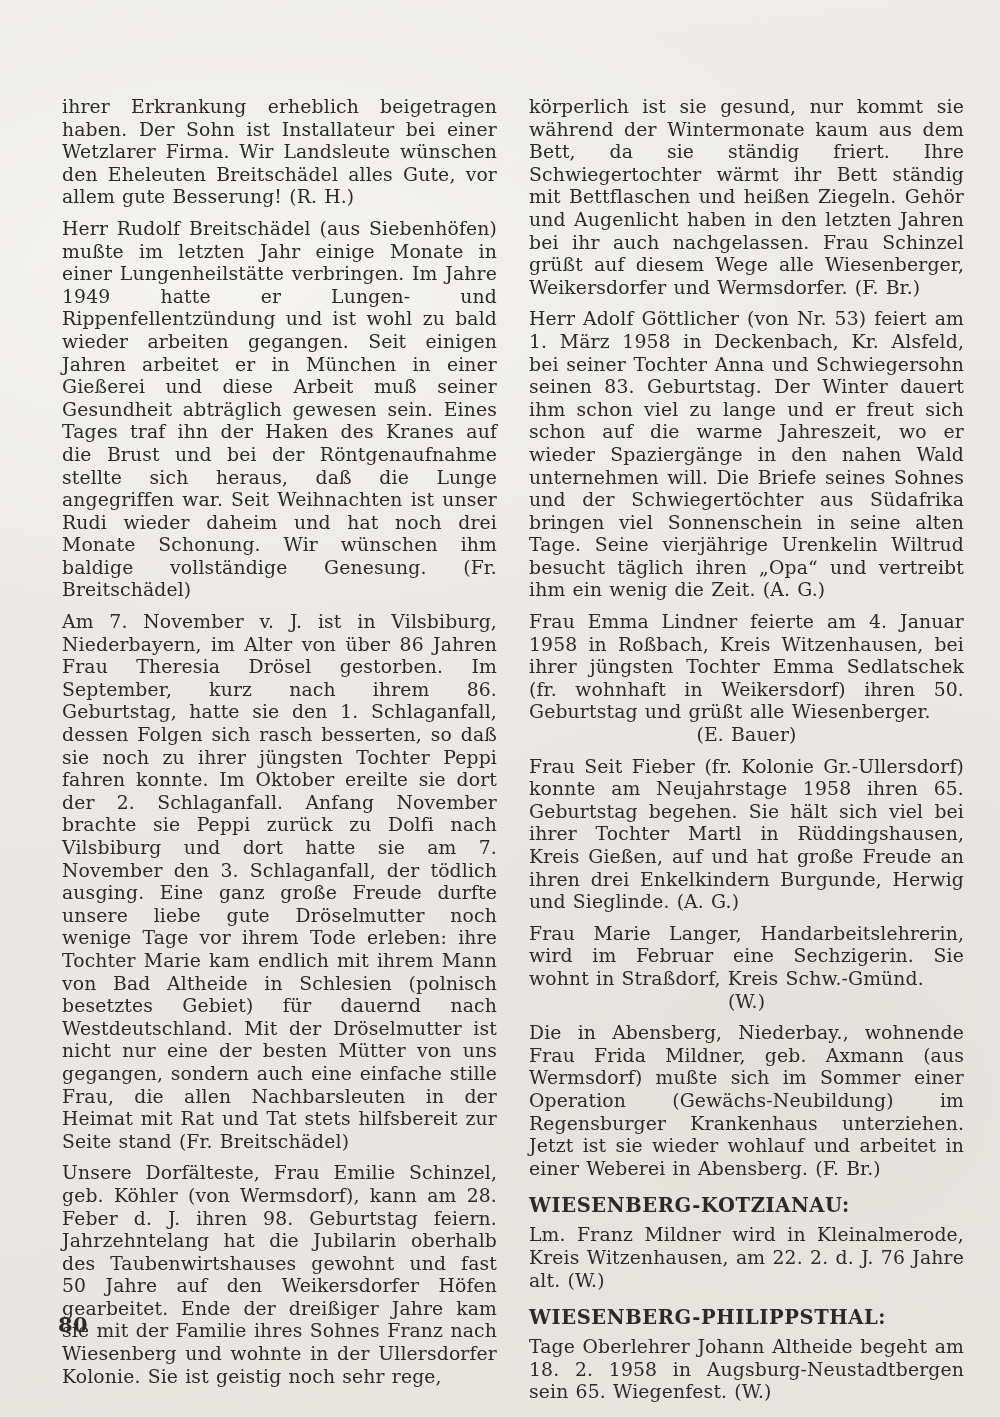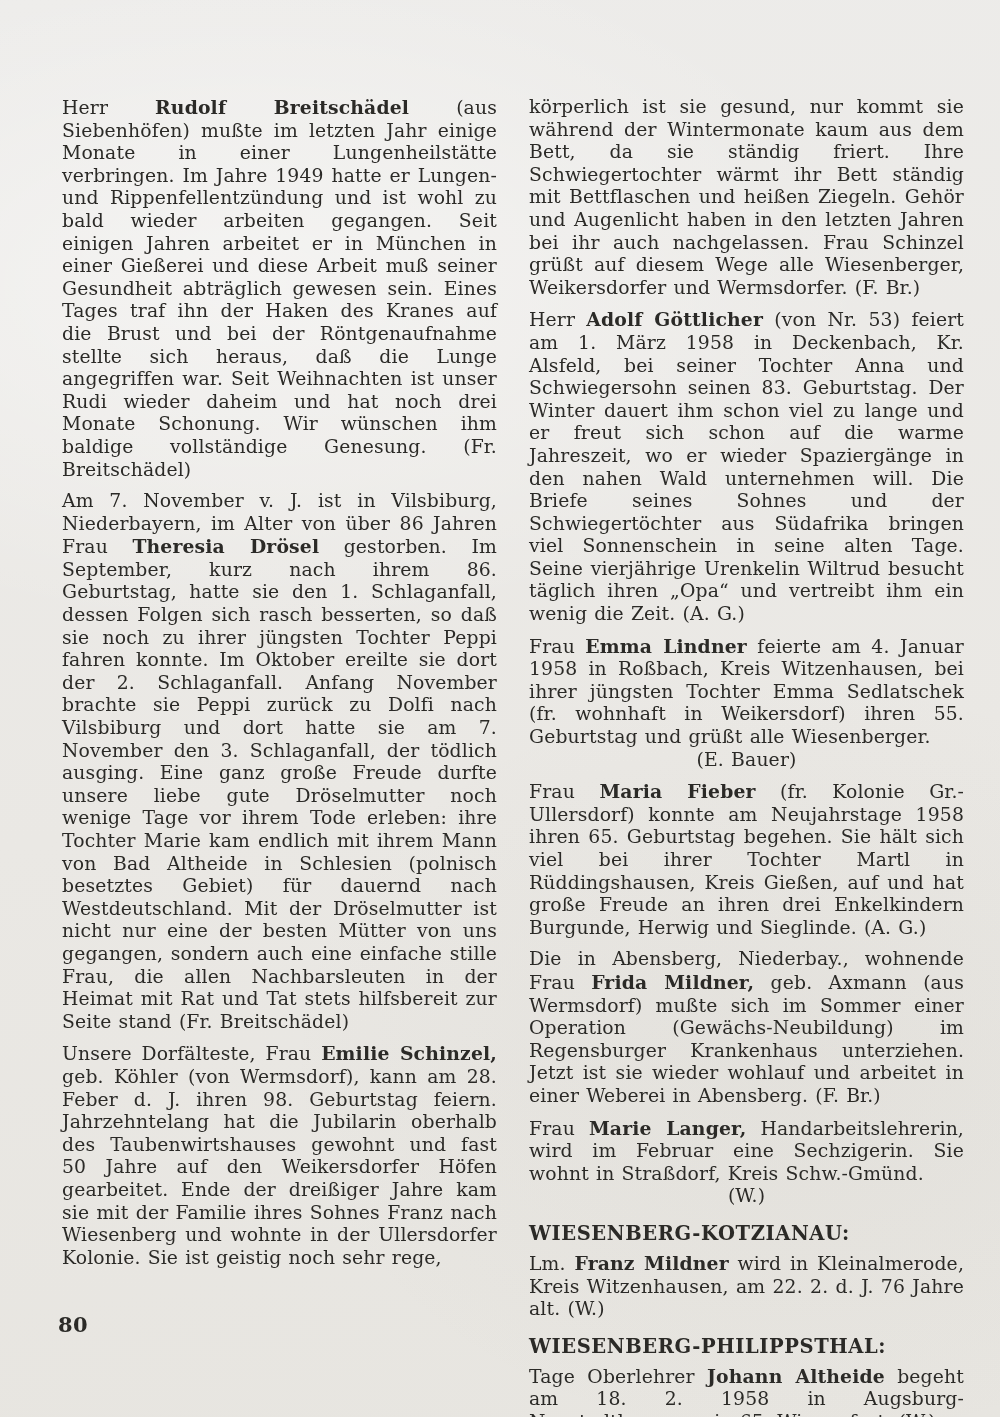--- a/index.html
+++ b/index.html
@@ -38,21 +38,21 @@
   p.para {
     margin: 0 0 9px 0;
     font-size: 18.8px;
     line-height: 22.6px;
     text-align: justify;
     letter-spacing: 0.15px;
     word-spacing: 1px;
     hyphens: auto;
   }
   .b {
-    font-weight: bold;
+    font-weight: normal;
   }
   .credit {
     display: block;
     text-align: center;
   }
   .heading {
     font-weight: bold;
     font-size: 19.5px;
     line-height: 23px;
     letter-spacing: 0.6px;
@@ -66,31 +66,32 @@
     font-weight: bold;
     letter-spacing: 0.5px;
   }
 </style>
 </head>
 <body>
 
 <div class="page">
   <div class="columns">
     <div class="col">
+        <p class="para"><span>ihrer Erkrankung erheblich beigetragen haben. Der Sohn ist Installateur bei einer Wetzlarer Firma. Wir Landsleute wünschen den Eheleuten Breitschädel alles Gute, vor allem gute Besserung! (R. H.)</span></p>
         <p class="para"><span>Herr </span><span class="b">Rudolf Breitschädel</span><span> (aus Siebenhöfen) mußte im letzten Jahr einige Monate in einer Lungenheilstätte verbringen. Im Jahre 1949 hatte er Lungen- und Rippenfellentzündung und ist wohl zu bald wieder arbeiten gegangen. Seit einigen Jahren arbeitet er in München in einer Gießerei und diese Arbeit muß seiner Gesundheit abträglich gewesen sein. Eines Tages traf ihn der Haken des Kranes auf die Brust und bei der Röntgenaufnahme stellte sich heraus, daß die Lunge angegriffen war. Seit Weihnachten ist unser Rudi wieder daheim und hat noch drei Monate Schonung. Wir wünschen ihm baldige vollständige Genesung. (Fr. Breitschädel)</span></p>
         <p class="para"><span>Am 7. November v. J. ist in Vilsbiburg, Niederbayern, im Alter von über 86 Jahren Frau </span><span class="b">Theresia Drösel</span><span> gestorben. Im September, kurz nach ihrem 86. Geburtstag, hatte sie den 1. Schlaganfall, dessen Folgen sich rasch besserten, so daß sie noch zu ihrer jüngsten Tochter Peppi fahren konnte. Im Oktober ereilte sie dort der 2. Schlaganfall. Anfang November brachte sie Peppi zurück zu Dolfi nach Vilsbiburg und dort hatte sie am 7. November den 3. Schlaganfall, der tödlich ausging. Eine ganz große Freude durfte unsere liebe gute Dröselmutter noch wenige Tage vor ihrem Tode erleben: ihre Tochter Marie kam endlich mit ihrem Mann von Bad Altheide in Schlesien (polnisch besetztes Gebiet) für dauernd nach Westdeutschland. Mit der Dröselmutter ist nicht nur eine der besten Mütter von uns gegangen, sondern auch eine einfache stille Frau, die allen Nachbarsleuten in der Heimat mit Rat und Tat stets hilfsbereit zur Seite stand (Fr. Breitschädel)</span></p>
         <p class="para"><span>Unsere Dorfälteste, Frau </span><span class="b">Emilie Schinzel,</span><span> geb. Köhler (von Wermsdorf), kann am 28. Feber d. J. ihren 98. Geburtstag feiern. Jahrzehntelang hat die Jubilarin oberhalb des Taubenwirtshauses gewohnt und fast 50 Jahre auf den Weikersdorfer Höfen gearbeitet. Ende der dreißiger Jahre kam sie mit der Familie ihres Sohnes Franz nach Wiesenberg und wohnte in der Ullersdorfer Kolonie. Sie ist geistig noch sehr rege,</span></p>
       </div>
     <div class="col">
         <p class="para"><span>körperlich ist sie gesund, nur kommt sie während der Wintermonate kaum aus dem Bett, da sie ständig friert. Ihre Schwiegertochter wärmt ihr Bett ständig mit Bettflaschen und heißen Ziegeln. Gehör und Augenlicht haben in den letzten Jahren bei ihr auch nachgelassen. Frau Schinzel grüßt auf diesem Wege alle Wiesenberger, Weikersdorfer und Wermsdorfer. (F. Br.)</span></p>
         <p class="para"><span>Herr </span><span class="b">Adolf Göttlicher</span><span> (von Nr. 53) feiert am 1. März 1958 in Deckenbach, Kr. Alsfeld, bei seiner Tochter Anna und Schwiegersohn seinen 83. Geburtstag. Der Winter dauert ihm schon viel zu lange und er freut sich schon auf die warme Jahreszeit, wo er wieder Spaziergänge in den nahen Wald unternehmen will. Die Briefe seines Sohnes und der Schwiegertöchter aus Südafrika bringen viel Sonnenschein in seine alten Tage. Seine vierjährige Urenkelin Wiltrud besucht täglich ihren „Opa“ und vertreibt ihm ein wenig die Zeit. (A. G.)</span></p>
-        <p class="para"><span>Frau </span><span class="b">Emma Lindner</span><span> feierte am 4. Januar 1958 in Roßbach, Kreis Witzenhausen, bei ihrer jüngsten Tochter Emma Sedlatschek (fr. wohnhaft in Weikersdorf) ihren 55. Geburtstag und grüßt alle Wiesenberger.</span><span class="credit">(E. Bauer)</span></p>
-        <p class="para"><span>Frau </span><span class="b">Maria Fieber</span><span> (fr. Kolonie Gr.-Ullersdorf) konnte am Neujahrstage 1958 ihren 65. Geburtstag begehen. Sie hält sich viel bei ihrer Tochter Martl in Rüddingshausen, Kreis Gießen, auf und hat große Freude an ihren drei Enkelkindern Burgunde, Herwig und Sieglinde. (A. G.)</span></p>
+        <p class="para"><span>Frau </span><span class="b">Emma Lindner</span><span> feierte am 4. Januar 1958 in Roßbach, Kreis Witzenhausen, bei ihrer jüngsten Tochter Emma Sedlatschek (fr. wohnhaft in Weikersdorf) ihren 50. Geburtstag und grüßt alle Wiesenberger.</span><span class="credit">(E. Bauer)</span></p>
+        <p class="para"><span>Frau </span><span class="b">Seit Fieber</span><span> (fr. Kolonie Gr.-Ullersdorf) konnte am Neujahrstage 1958 ihren 65. Geburtstag begehen. Sie hält sich viel bei ihrer Tochter Martl in Rüddingshausen, Kreis Gießen, auf und hat große Freude an ihren drei Enkelkindern Burgunde, Herwig und Sieglinde. (A. G.)</span></p>
+        <p class="para"><span>Frau </span><span class="b">Marie Langer,</span><span> Handarbeitslehrerin, wird im Februar eine Sechzigerin. Sie wohnt in Straßdorf, Kreis Schw.-Gmünd.</span><span class="credit">(W.)</span></p>
         <p class="para"><span>Die in Abensberg, Niederbay., wohnende Frau </span><span class="b">Frida Mildner,</span><span> geb. Axmann (aus Wermsdorf) mußte sich im Sommer einer Operation (Gewächs-Neubildung) im Regensburger Krankenhaus unterziehen. Jetzt ist sie wieder wohlauf und arbeitet in einer Weberei in Abensberg. (F. Br.)</span></p>
-        <p class="para"><span>Frau </span><span class="b">Marie Langer,</span><span> Handarbeitslehrerin, wird im Februar eine Sechzigerin. Sie wohnt in Straßdorf, Kreis Schw.-Gmünd.</span><span class="credit">(W.)</span></p>
         <div class="heading">WIESENBERG-KOTZIANAU:</div>
         <p class="para"><span>Lm. </span><span class="b">Franz Mildner</span><span> wird in Kleinalmerode, Kreis Witzenhausen, am 22. 2. d. J. 76 Jahre alt. (W.)</span></p>
         <div class="heading">WIESENBERG-PHILIPPSTHAL:</div>
         <p class="para"><span>Tage Oberlehrer </span><span class="b">Johann Altheide</span><span> begeht am 18. 2. 1958 in Augsburg-Neustadtbergen sein 65. Wiegenfest. (W.)</span></p>
       </div>
   </div>
   <div class="page-number">80</div>
 </div>
 
 </body></html>

